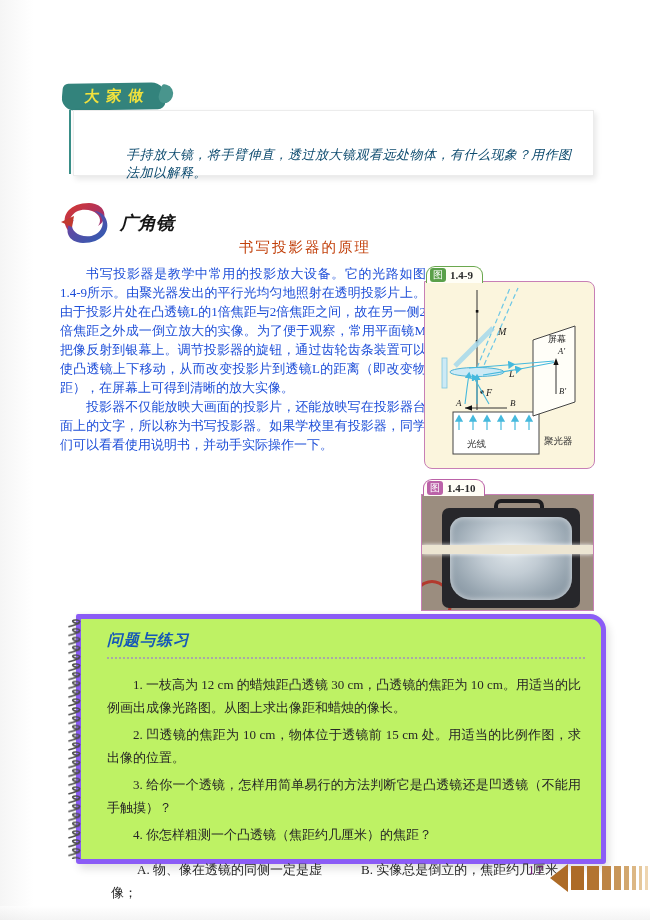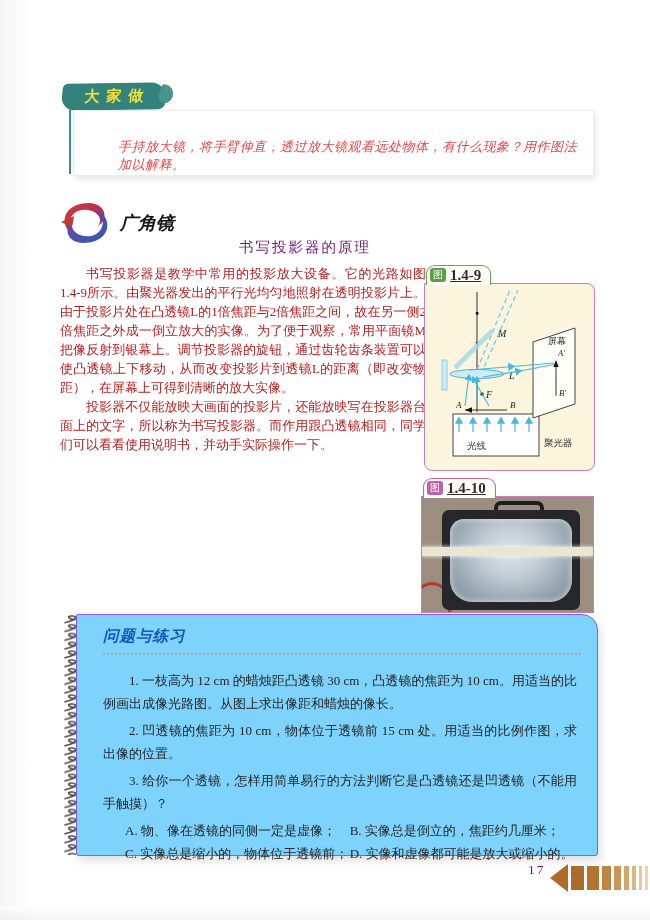--- a/index.html
+++ b/index.html
@@ -19,73 +19,73 @@
     transform:skewX(-6deg) rotate(-.8deg);
     display:flex;align-items:center;justify-content:center;}
   .act-banner::after{content:"";position:absolute;right:-7px;top:3px;width:14px;height:18px;
     background:#49958d;border-radius:2px 10px 8px 45%;transform:rotate(14deg);}
   .act-banner span{position:relative;z-index:2;color:#f2e23c;
     font-family:"Liberation Sans","DejaVu Sans",sans-serif;
     font-weight:bold;font-size:15px;letter-spacing:7px;padding-left:7px;}
   .act-line{position:absolute;left:69px;top:110px;width:2px;height:64px;background:#3a8f88;}
   .act-box{position:absolute;left:73px;top:110px;width:519px;height:64px;background:#fff;
     border:1px solid #ececec;box-shadow:2px 3px 6px rgba(0,0,0,.10);}
-  .act-box p{margin:4px;padding:23px 4px 0 40px;font-size:13px;font-style:italic;
-    color:#ef4444;letter-spacing:.5px;}
+  .act-box p{margin:12px;padding:23px 4px 0 40px;font-size:13px;font-style:italic;
+    color:#0c4a6e;letter-spacing:.5px;}
 
   
   .gj-logo{position:absolute;left:58px;top:200px;display:flex;align-items:center;gap:4px;}
   .gj-logo .label{font-family:"Liberation Sans","DejaVu Sans",sans-serif;
     font-weight:bold;font-style:italic;font-size:18px;color:#151515;}
   .subtitle{position:absolute;left:0;right:40px;top:238px;text-align:center;
-    font-size:14.5px;color:#701a75;letter-spacing:2px;}
+    font-size:14.5px;color:#c2410c;letter-spacing:2px;}
 
   .main-text{position:absolute;left:60px;top:264px;width:366px;}
   .main-text p{margin:0;font-size:13px;line-height:19px;text-align:justify;
-    text-indent:2em;color:#b91c1c;}
+    text-indent:2em;color:#1d4ed8;}
 
   
   .figwrap{position:absolute;}
   .fig-tab{display:inline-flex;align-items:center;gap:4px;background:#fffef6;
     border:1.5px solid #6aa84f;border-bottom:none;border-radius:9px 9px 0 0;
     padding:1px 9px 1px 3px;position:relative;z-index:2;margin-left:2px;}
   .fig-tab.pink{border-color:#bb62a8;}
   .fig-tab .sq{color:#fff;font-size:10px;line-height:12px;padding:1px 3px;border-radius:3px;
     background:#5aa04a;font-family:"Liberation Sans","DejaVu Sans",sans-serif;}
   .fig-tab.pink .sq{background:#bb62a8;}
-  .fig-tab .num{font-size:15px;font-weight:bold;color:#2c2c2c;text-decoration:underline;}
+  .fig-tab .num{font-size:11px;font-weight:bold;color:#2c2c2c;}
   .fig-box{margin-top:-2px;width:169px;height:186px;background:#fbf5dd;
     border:1.5px solid #c77fb6;border-radius:0 8px 8px 8px;position:relative;z-index:1;}
   .photo{margin-top:-2px;width:171px;height:115px;border:1.5px solid #c77fb6;
     background:#9b8d7f;position:relative;overflow:hidden;z-index:1;}
   .photo .frame{position:absolute;left:20px;top:13px;right:13px;bottom:2px;
     background:#27272b;border-radius:7px;}
   .photo .handle{position:absolute;top:4px;left:72px;width:42px;height:14px;
     border:4px solid #1d1d20;border-bottom:none;border-radius:7px 7px 0 0;}
   .photo .lens{position:absolute;left:28px;top:22px;right:21px;bottom:10px;
     background:radial-gradient(ellipse at 50% 40%,#dfe6ea 0%,#c2ccd4 35%,#98a6b1 70%,#7d8c99 100%);
     border-radius:14px 14px 22px 22px;box-shadow:inset 0 0 6px rgba(255,255,255,.7);}
   .photo .strip{position:absolute;left:0;right:0;top:50px;height:9px;background:#ece5d2;
     box-shadow:0 0 4px #fff;}
   .photo .wire{position:absolute;left:-10px;bottom:-16px;width:34px;height:40px;
     border:3px solid #b23a2e;border-radius:50%;background:transparent;}
 
   
-  .exercises{position:absolute;left:76px;top:614px;width:520px;height:240px;background:#7dd3fc;
-    border:1px solid #8b5cf6;border-radius:2px 16px 3px 3px;
+  .exercises{position:absolute;left:76px;top:614px;width:520px;height:240px;background:#bef264;
+    border:5px solid #8b5cf6;border-radius:2px 16px 3px 3px;
     box-shadow:3px 5px 9px rgba(0,0,0,.12), -1px -1px 3px rgba(0,0,0,.04);}
   .coil{position:absolute;left:-15px;top:0px;}
   .ex-title{margin:11px 0 3px 26px;color:#1557b8;font-style:italic;font-weight:bold;
     font-size:15.5px;letter-spacing:1px;
     font-family:"Liberation Sans","DejaVu Sans",sans-serif;}
   .ex-dots{margin:0 16px 0 26px;border-bottom:2px dotted #a8a8a8;height:3px;}
   .ex-body{margin:14px 16px 0 22px;font-size:13px;line-height:23px;color:#262626;}
   .ex-body .q{text-indent:2em;text-align:justify;margin:4px;}
   .opt-row{display:flex;}
-  .opt-row .opt{margin:0;}
+  .opt-row .opt{margin:8px;}
   .opt-row .opt.left{width:52%;text-indent:2em;}
   .opt-row .opt.right{width:48%;}
 
   
   .page-num{position:absolute;left:528px;top:862px;font-size:13.5px;color:#701a75;letter-spacing:2px;}
   .edge-arrow{position:absolute;right:0;bottom:24px;}
 
   svg text{font-family:"Liberation Serif","DejaVu Serif",serif;}
 </style>
 </head>
@@ -118,21 +118,21 @@
     <path d="M25 43 C44 43 53 31 48 19 C46 14 41 11 36 11 C44 15 47 22 43 29 C39 36 30 38 22 35 C14 32 12 25 16 20 C6 26 8 39 19 42 C21 42.6 23 43 25 43 Z" fill="url(#lgBlue)"></path>
     <path d="M3 22 L16 16 L14 27 Z" fill="#c23a2f"></path>
   </svg>
   <span class="label">广角镜</span>
 </div>
 
 <div class="subtitle">书写投影器的原理</div>
 
 <div class="main-text">
   <p>书写投影器是教学中常用的投影放大设备。它的光路如图1.4-9所示。由聚光器发出的平行光均匀地照射在透明投影片上。由于投影片处在凸透镜L的1倍焦距与2倍焦距之间，故在另一侧2倍焦距之外成一倒立放大的实像。为了便于观察，常用平面镜M把像反射到银幕上。调节投影器的旋钮，通过齿轮齿条装置可以使凸透镜上下移动，从而改变投影片到透镜L的距离（即改变物距），在屏幕上可得到清晰的放大实像。</p>
-  <p>投影器不仅能放映大画面的投影片，还能放映写在投影器台面上的文字，所以称为书写投影器。而作用跟凸透镜相同，同学们可以看看使用说明书，并动手实际操作一下。</p>
+  <p>投影器不仅能放映大画面的投影片，还能放映写在投影器台面上的文字，所以称为书写投影器。如果学校里有投影器，同学们可以看看使用说明书，并动手实际操作一下。</p>
 </div>
 
 <div class="figwrap" style="left:424px;top:264px;">
   <div class="fig-tab">
     <span class="sq">图</span>
     <span class="num">1.4-9</span>
   </div>
   <div class="fig-box">
     <svg width="166" height="182" viewBox="0 0 166 182">
       <defs>
@@ -213,20 +213,21 @@
       </pattern>
     </defs>
     <rect width="20" height="240" fill="url(#coilp)"></rect>
   </svg>
   <div class="ex-title">问题与练习</div>
   <div class="ex-dots"></div>
   <div class="ex-body">
     <p class="q">1. 一枝高为 12 cm 的蜡烛距凸透镜 30 cm，凸透镜的焦距为 10 cm。用适当的比例画出成像光路图。从图上求出像距和蜡烛的像长。</p>
     <p class="q">2. 凹透镜的焦距为 10 cm，物体位于透镜前 15 cm 处。用适当的比例作图，求出像的位置。</p>
     <p class="q">3. 给你一个透镜，怎样用简单易行的方法判断它是凸透镜还是凹透镜（不能用手触摸）？</p>
+    <p class="q">4. 你怎样粗测一个凸透镜（焦距约几厘米）的焦距？</p>
     <div class="opt-row">
       <p class="opt left">A. 物、像在透镜的同侧一定是虚像；</p>
       <p class="opt right">B. 实像总是倒立的，焦距约几厘米；</p>
     </div>
     <div class="opt-row">
       <p class="opt left">C. 实像总是缩小的，物体位于透镜前；</p>
       <p class="opt right">D. 实像和虚像都可能是放大或缩小的。</p>
     </div>
   </div>
 </div>

